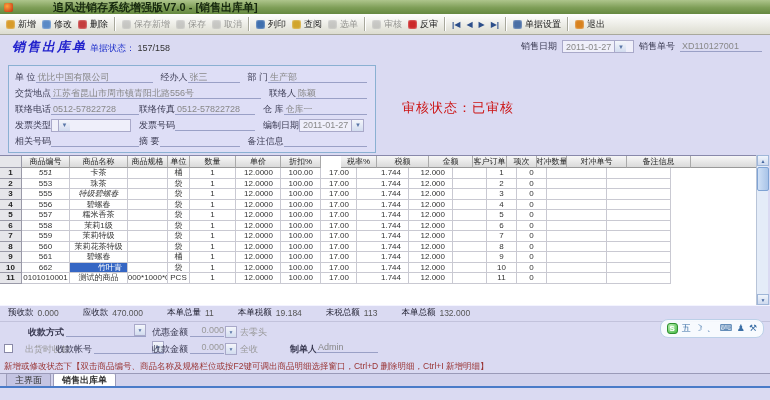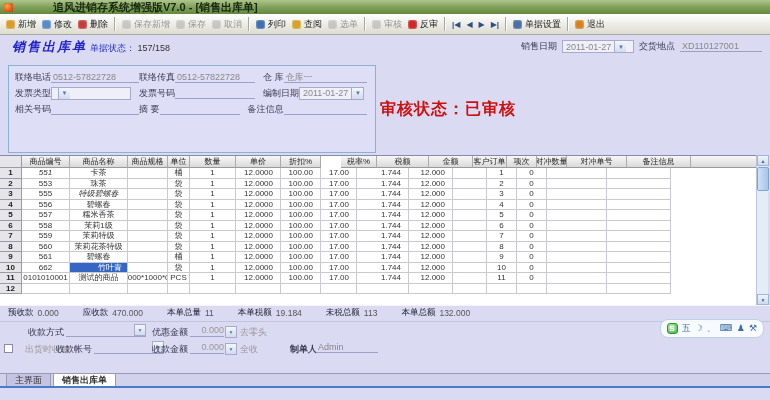--- a/index.html
+++ b/index.html
@@ -36,21 +36,21 @@
   .uline{border-bottom:1px solid #9aa0c6;color:#888;padding:0 2px;display:inline-block;}
 
   .formbox{position:absolute;left:8px;top:30px;width:368px;height:88px;border:1px solid #8ab0d2;background:#dedef6;padding:3px 0 0 6px;box-sizing:border-box;}
   .frow{display:flex;align-items:center;height:16px;padding-right:8px;}
   .lb{color:#3a3a52;white-space:nowrap;flex:none;}
   .vl{border-bottom:1px solid #9aa0c6;color:#888;height:12px;line-height:12px;white-space:nowrap;overflow:hidden;padding:0 2px;box-sizing:border-box;flex:none;}
   .fx{flex:1;}
   .ml8{margin-left:8px;}
   .w52{width:52px}.w80{width:80px}.w88{width:88px}.w117{width:117px}.w210{width:210px}
   .fcombo{height:13px;flex:none;}
-  .audit{position:absolute;left:380px;top:64px;font-weight:bold;font-size:16px;color:#cc1111;letter-spacing:1px;}
+  .audit{position:absolute;left:402px;top:64px;font-weight:normal;font-size:13px;color:#cc1111;letter-spacing:1px;}
 
   
   .grid{position:absolute;left:0;top:120px;width:756px;height:150px;background:#fff;border-top:1px solid #8888aa;font-size:8px;}
   .trow{display:flex;height:10.5px;}
   .thead{height:12px;}
   .tc{box-sizing:border-box;border-right:1px solid #c9c9d2;border-bottom:1px solid #c9c9d2;overflow:hidden;white-space:nowrap;display:flex;align-items:center;justify-content:center;flex:none;color:#333;}
   .rn{width:22px;background:#e6e6ea;border-right:1px solid #9a9aa8;border-bottom:1px solid #9a9aa8;color:#222;font-weight:bold;}
   .hc{background:linear-gradient(#f7f7f7,#dadada);border-right:1px solid #aaa;border-bottom:1px solid #999;color:#222;}
   .hfill{flex:1;background:linear-gradient(#f7f7f7,#dadada);border-bottom:1px solid #999;border-right:none;}
   .bfill{flex:1;border-right:none;border-bottom:none;background:#fff;}
@@ -180,25 +180,39 @@
     <span class="status">
       <span class="blue">单据状态：</span>
       <span>157/158</span>
     </span>
     <span class="dhr">
       <span class="lb">销售日期</span>
       <span class="combo" style="width:72px;">
         <span>2011-01-27</span>
         <span class="dd">▼</span>
       </span>
-      <span class="lb">交货地点</span>
+      <span class="lb">销售单号</span>
       <span class="uline" style="width:78px;">XD110127001</span>
     </span>
 
     <div class="formbox">
+      <div class="frow">
+        <span class="lb">单  位</span>
+        <span class="vl w117">优比中国有限公司</span>
+        <span class="lb ml8">经办人</span>
+        <span class="vl w52">张三</span>
+        <span class="lb ml8">部  门</span>
+        <span class="vl fx">生产部</span>
+      </div>
+      <div class="frow">
+        <span class="lb">交货地点</span>
+        <span class="vl w210">江苏省昆山市周市镇青阳北路556号</span>
+        <span class="lb ml8">联络人</span>
+        <span class="vl fx">陈颖</span>
+      </div>
       <div class="frow">
         <span class="lb">联络电话</span>
         <span class="vl w88">0512-57822728</span>
         <span class="lb">联络传真</span>
         <span class="vl w80">0512-57822728</span>
         <span class="lb ml8">仓  库</span>
         <span class="vl fx">仓库一</span>
       </div>
       <div class="frow">
         <span class="lb">发票类型</span>
@@ -448,39 +462,20 @@
           <span class="tc bc ar" style="width: 36px;">17.00</span>
           <span class="tc bc ar" style="width: 52px;">1.744</span>
           <span class="tc bc ar" style="width: 44px;">12.000</span>
           <span class="tc bc" style="width: 34px;"></span>
           <span class="tc bc" style="width: 30px;">11</span>
           <span class="tc bc" style="width: 30px;">0</span>
           <span class="tc bc" style="width: 60px;"></span>
           <span class="tc bc al" style="width: 64px;"></span>
           <span class="tc bfill"></span>
         </div>
-        <div class="trow">
-          <span class="tc rn">12</span>
-          <span class="tc bc" style="width: 48px;"></span>
-          <span class="tc bc" style="width: 58px;"></span>
-          <span class="tc bc" style="width: 40px;"></span>
-          <span class="tc bc" style="width: 22px;"></span>
-          <span class="tc bc" style="width: 46px;"></span>
-          <span class="tc bc ar" style="width: 45px;"></span>
-          <span class="tc bc ar" style="width: 40px;"></span>
-          <span class="tc bc ar" style="width: 36px;"></span>
-          <span class="tc bc ar" style="width: 52px;"></span>
-          <span class="tc bc ar" style="width: 44px;"></span>
-          <span class="tc bc" style="width: 34px;"></span>
-          <span class="tc bc" style="width: 30px;"></span>
-          <span class="tc bc" style="width: 30px;"></span>
-          <span class="tc bc" style="width: 60px;"></span>
-          <span class="tc bc al" style="width: 64px;"></span>
-          <span class="tc bfill"></span>
-        </div>
       </div>
 
     <div class="vscroll">
       <span class="sarr sup">▲</span>
       <span class="sthumb"></span>
       <span class="sarr sdn">▼</span>
     </div>
 
     <div class="totals">
         <span class="titem">
@@ -503,21 +498,21 @@
           <span class="tlab">未税总额</span>
           <span class="tval">113</span>
         </span>
         <span class="titem">
           <span class="tlab">本单总额</span>
           <span class="tval">132.000</span>
         </span>
       </div>
 
     <div class="pay">
-      <span class="ab lb" style="left:28px;top:4px;">收款方式</span>
+      <span class="ab lb" style="left:28px;top:4px;font-weight:bold;">收款方式</span>
       <span class="ab ucombo" style="left:66px;top:2px;width:80px;">
           <span class="dd">▼</span>
         </span>
       <span class="ab lb" style="left:152px;top:4px;">优惠金额</span>
       <span class="ab numv" style="left:190px;top:3px;width:34px;">0.000</span>
       <span class="ab ddb" style="left:225px;top:4px;">▼</span>
       <span class="ab glab" style="left:240px;top:4px;">去零头</span>
 
       <span class="ab cb" style="left:4px;top:22px;"></span>
       <span class="ab glab" style="left:25px;top:21px;">出货时收款</span>
@@ -526,20 +521,21 @@
           <span class="dd">▼</span>
         </span>
       <span class="ab lb" style="left:152px;top:21px;">收款金额</span>
       <span class="ab numv" style="left:190px;top:20px;width:34px;">0.000</span>
       <span class="ab ddb" style="left:225px;top:21px;">▼</span>
       <span class="ab glab" style="left:240px;top:21px;">全收</span>
       <span class="ab lb" style="left:290px;top:21px;font-weight:bold;">制单人</span>
       <span class="ab uline" style="left:316px;top:20px;width:58px;">Admin</span>
     </div>
 
+    <div class="hint">新增或修改状态下【双击商品编号、商品名称及规格栏位或按F2键可调出商品明细选择窗口，Ctrl+D 删除明细，Ctrl+I 新增明细】</div>
 
     <div class="ime">
       <span class="slogo">S</span>
       <span style="display:flex;gap:4px;align-items:center;">
           <span class="iico">五</span>
           <span class="iico">☽</span>
           <span class="iico">、</span>
           <span class="iico">⌨</span>
           <span class="iico">♟</span>
           <span class="iico">⚒</span>

